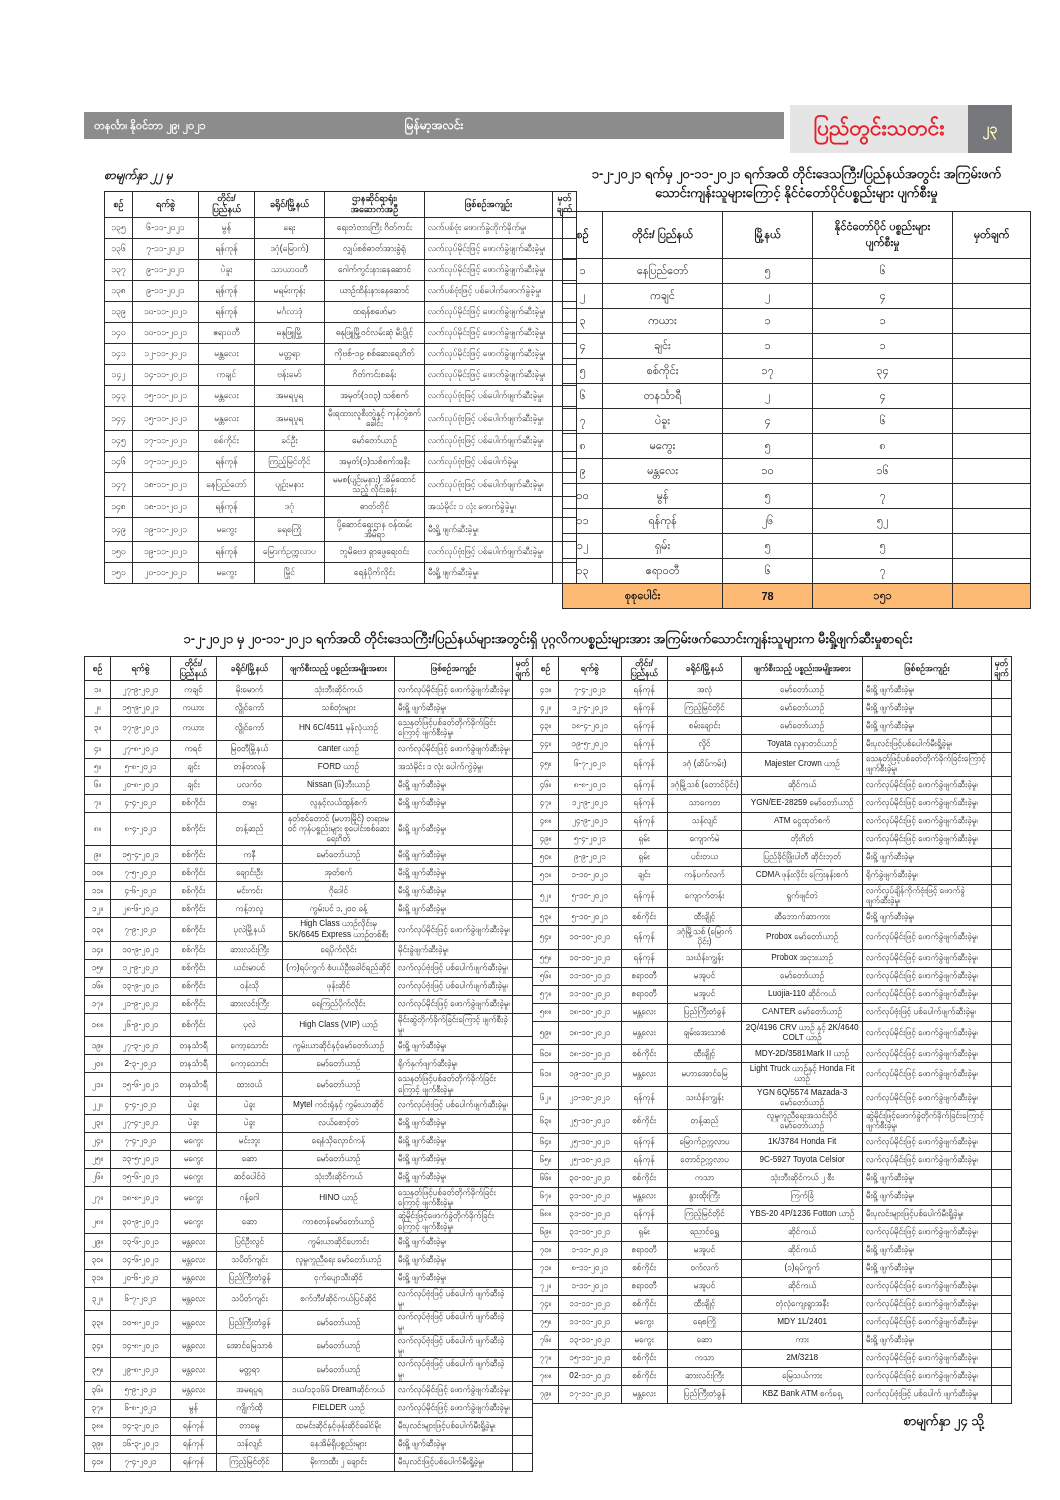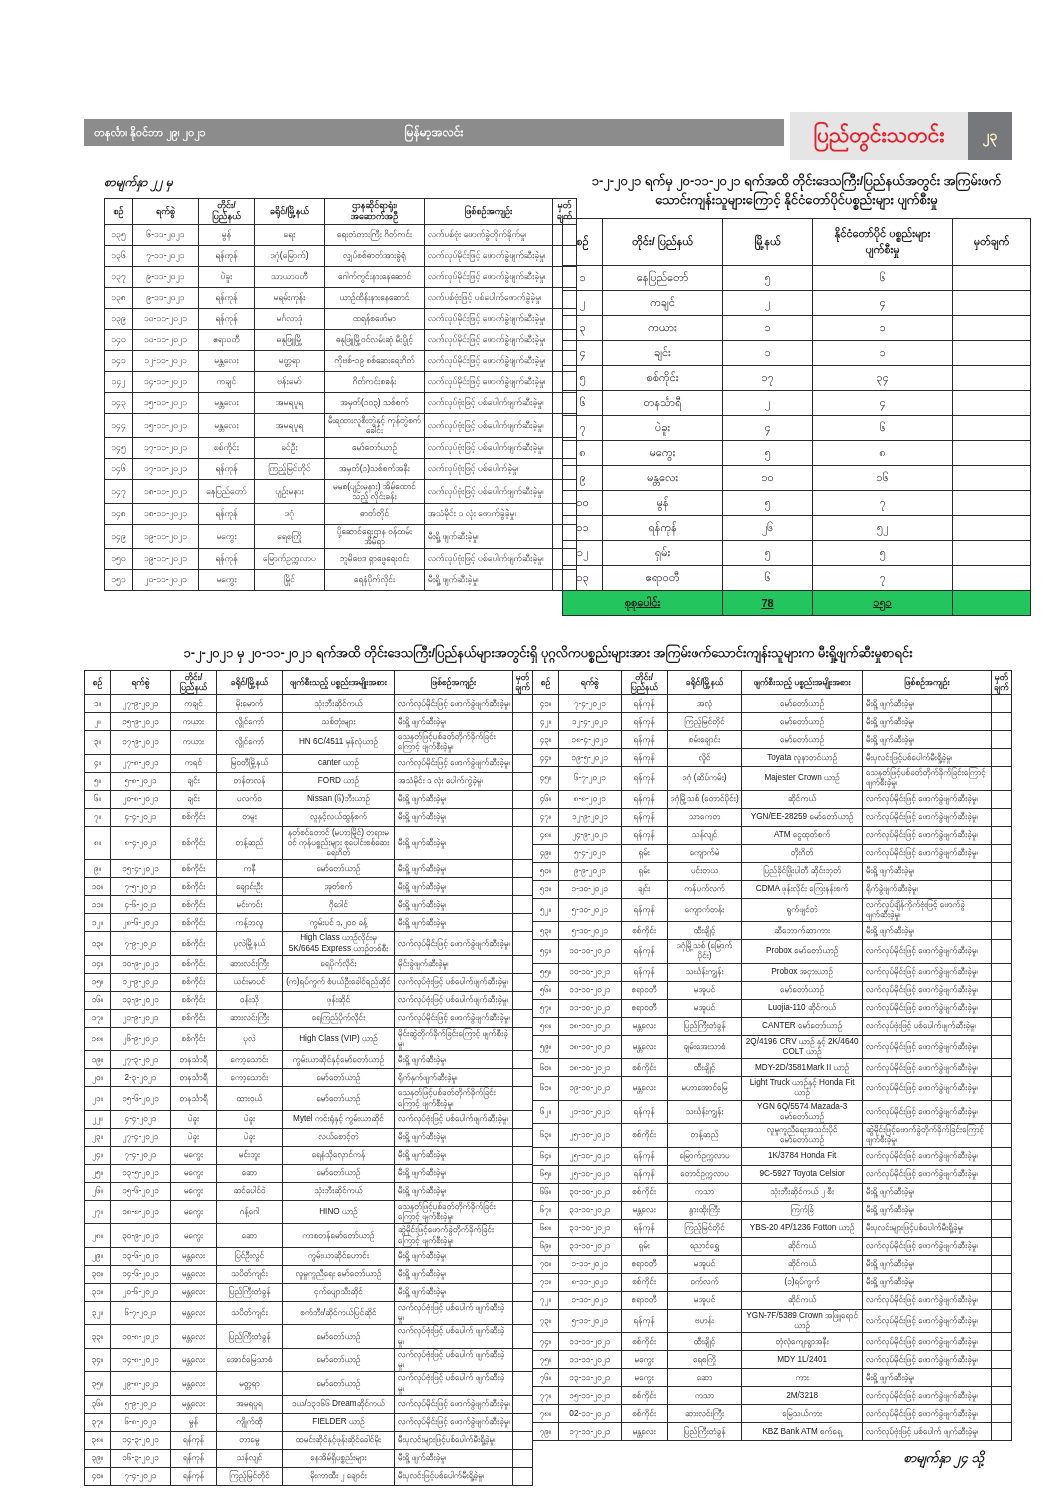--- a/index.html
+++ b/index.html
@@ -1,36 +1,36 @@
 <!DOCTYPE html>
 <html><head>
 <meta charset="utf-8">
 <style>
   html,body{margin:0;padding:0;}
   body{
     width:1060px;height:1500px;background:#ffffff;color:#161616;
     font-family:"Liberation Sans","DejaVu Sans",sans-serif;
     position:relative;overflow:hidden;
   }
-  .content{position:absolute;left:84px;top:112px;width:928px;}
+  .content{position:absolute;left:84px;top:105px;width:928px;}
 
   
   .hdr{display:flex;align-items:flex-start;}
   .hdr-bar{flex:1;background:#8c8c8c;color:#ffffff;height:27px;margin-top:7px;
     display:flex;align-items:center;font-size:11px;position:relative;padding:0 10px;}
   .hdr-date{font-weight:bold;}
   .hdr-masthead{position:absolute;left:0;right:0;text-align:center;font-weight:bold;font-size:12px;}
   .hdr-section{width:178px;height:48px;background:#e5e5e5;color:#e3202a;
     display:flex;align-items:center;justify-content:center;
     font-weight:bold;font-size:21px;margin-left:6px;}
   .hdr-pageno{width:44px;height:48px;background:#77787b;color:#fef9c3;
     display:flex;align-items:center;justify-content:center;font-weight:bold;font-size:14px;}
 
   .cont-note{font-style:italic;font-weight:bold;font-size:12px;margin:14px 0 6px 0;}
-  .cont-note-bottom{font-style:italic;font-weight:bold;font-size:13px;text-align:right;margin:8px 28px 0 0;}
+  .cont-note-bottom{font-weight:bold;font-size:13px;text-align:right;margin:8px 28px 0 0;}
 
   
   table{border-collapse:collapse;table-layout:fixed;}
   th,td{border:1px solid #2a2a2a;padding:1px 2px;text-align:center;vertical-align:middle;
     word-wrap:break-word;overflow:hidden;}
   th{font-weight:bold;white-space:pre-line;}
 
   
   .toprow{display:flex;align-items:flex-start;}
   .topleft{width:432px;margin-left:20px;}
@@ -39,23 +39,23 @@
 
   .t1{width:432px;font-size:8.6px;line-height:1.25;}
   .t1 th{font-size:9px;}
   .t1 td:nth-child(5){font-size:8.4px;}
   .t1 td:nth-child(6){text-align:left;padding-left:3px;}
   .t1 tr{height:21px;}
 
   .t2{width:468px;font-size:11px;margin:0 auto;}
   .t2 th{font-size:11px;height:44px;}
   .t2 tr{height:25px;}
-  .t2 .total td{background:#22c55e;font-weight:bold;text-decoration:underline;}
-
-  .sec2-title{font-weight:bold;font-size:13px;text-align:center;margin:28px 0 7px 0;}
+  .t2 .total td{background:#fdba74;font-weight:bold;}
+
+  .sec2-title{font-weight:bold;font-size:13px;text-align:center;margin:21px 0 7px 0;}
 
   .botrow{display:flex;align-items:flex-start;}
   .t3wrap{width:444px;}
   .t4wrap{flex:1;margin-left:4px;}
   .t3,.t4{width:100%;font-size:8.2px;line-height:1.25;}
   .t3 th,.t4 th{font-size:8.6px;}
   .t3 tr,.t4 tr{height:18px;}
   .t3 td:nth-child(6),.t4 td:nth-child(6){text-align:left;padding-left:3px;}
 </style>
 </head>
@@ -1080,29 +1080,20 @@
             <tr>
               <td>၇၂။</td>
               <td>၁-၁၁-၂၀၂၁</td>
               <td>ဧရာဝတီ</td>
               <td>မအူပင်</td>
               <td>ဆိုင်ကယ်</td>
               <td>လက်လုပ်မိုင်းဖြင့် ဖောက်ခွဲဖျက်ဆီးခဲ့မှု၊</td>
               <td></td>
             </tr>
             <tr>
-              <td>၇၃။</td>
-              <td>၅-၁၁-၂၀၂၁</td>
-              <td>ရန်ကုန်</td>
-              <td>ဗဟန်း</td>
-              <td>YGN-7F/5389 Crown အဖြူရောင်ယာဉ်</td>
-              <td>လက်လုပ်မိုင်းဖြင့် ဖောက်ခွဲဖျက်ဆီးခဲ့မှု၊</td>
-              <td></td>
-            </tr>
-            <tr>
               <td>၇၄။</td>
               <td>၁၁-၁၁-၂၀၂၁</td>
               <td>စစ်ကိုင်း</td>
               <td>ထီးချိုင့်</td>
               <td>တုံလုံကျေးရွာအနီး</td>
               <td>လက်လုပ်မိုင်းဖြင့် ဖောက်ခွဲဖျက်ဆီးခဲ့မှု၊</td>
               <td></td>
             </tr>
             <tr>
               <td>၇၅။</td>

